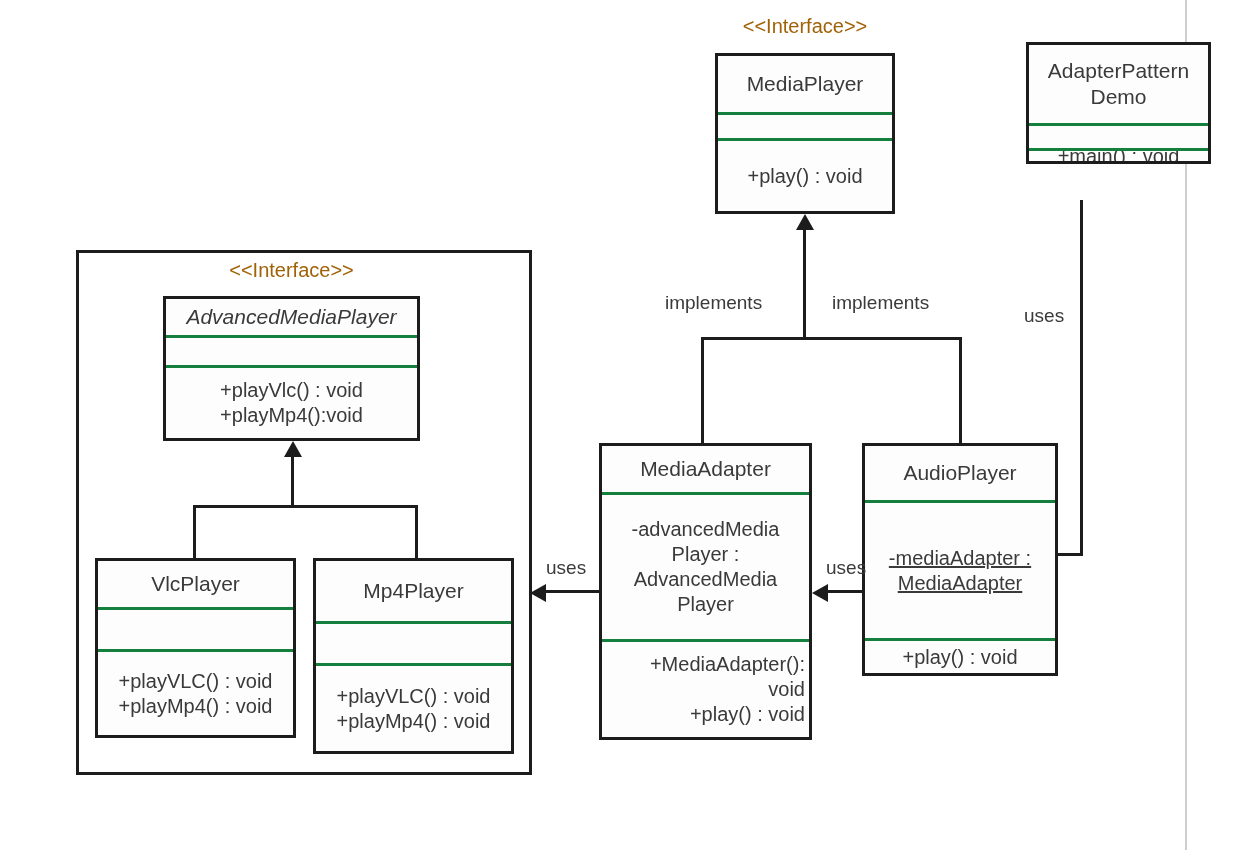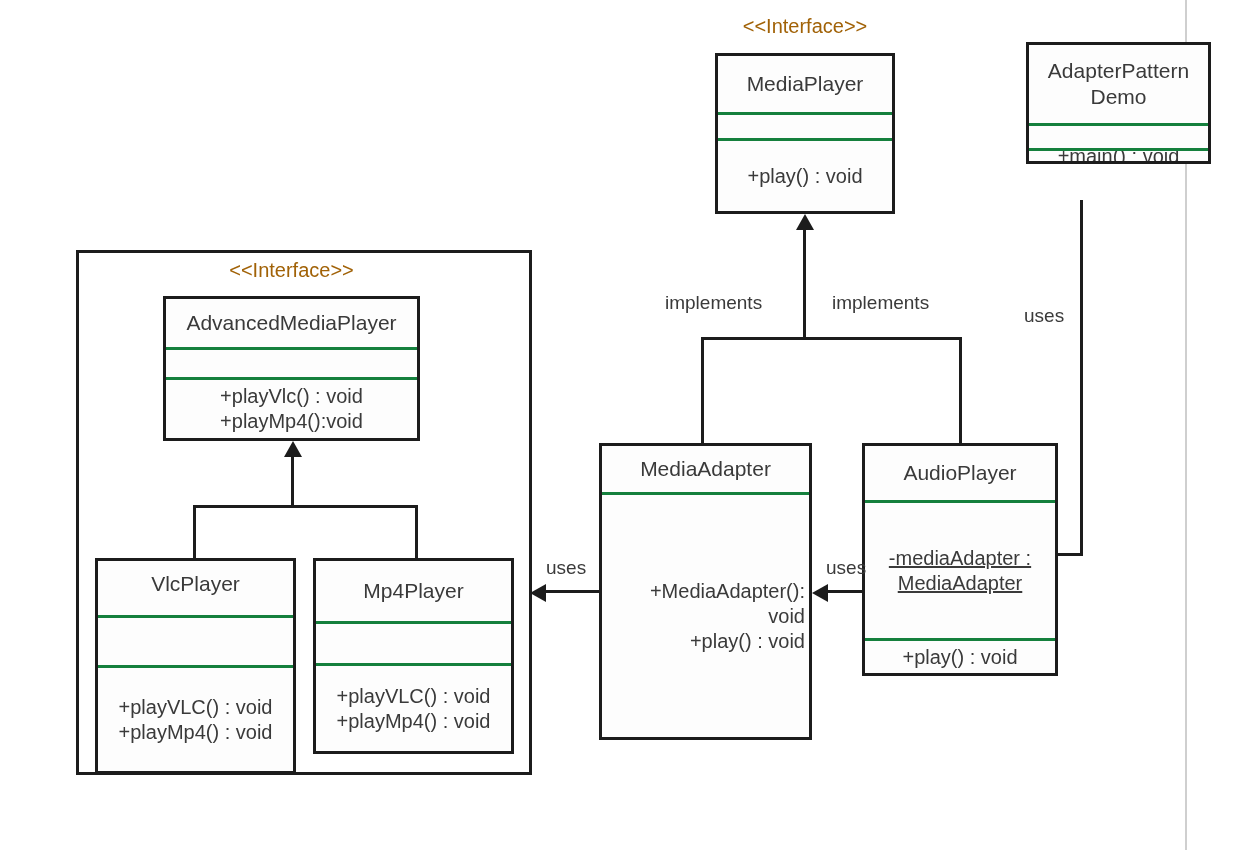--- a/index.html
+++ b/index.html
@@ -146,31 +146,31 @@
     </div>
     <div class="uml-compartment" style="height:25px;"></div>
     <div class="uml-compartment" style="flex:1;">
       <span class="uml-line">+main() : void</span>
     </div>
   </div>
 
   <div class="stereotype" style="left:163px; top:258px; width:257px;">&lt;&lt;Interface&gt;&gt;</div>
 
   <div class="uml-box" style="left:163px; top:296px; width:257px; height:145px;">
-    <div class="uml-compartment uml-name" style="height:48px;">
+    <div class="uml-compartment uml-name" style="height:36px;font-style:italic;">
       <span class="uml-line">AdvancedMediaPlayer</span>
     </div>
     <div class="uml-compartment" style="height:30px;"></div>
     <div class="uml-compartment" style="flex:1;">
       <span class="uml-line">+playVlc()  : void</span>
       <span class="uml-line">+playMp4():void</span>
     </div>
   </div>
 
-  <div class="uml-box" style="left:95px; top:558px; width:201px; height:216px;gap:8px;">
+  <div class="uml-box" style="left:95px; top:558px; width:201px; height:180px;">
     <div class="uml-compartment uml-name" style="height:46px;">
       <span class="uml-line">VlcPlayer</span>
     </div>
     <div class="uml-compartment" style="height:42px;"></div>
     <div class="uml-compartment" style="flex:1;">
       <span class="uml-line">+playVLC() : void</span>
       <span class="uml-line">+playMp4() : void</span>
     </div>
   </div>
 
@@ -181,20 +181,26 @@
     <div class="uml-compartment" style="height:42px;"></div>
     <div class="uml-compartment" style="flex:1;">
       <span class="uml-line">+playVLC() : void</span>
       <span class="uml-line">+playMp4() : void</span>
     </div>
   </div>
 
   <div class="uml-box" style="left:599px; top:443px; width:213px; height:297px;">
     <div class="uml-compartment uml-name" style="height:46px;">
       <span class="uml-line">MediaAdapter</span>
+    </div>
+    <div class="uml-compartment" style="height:147px;">
+      <span class="uml-line">-advancedMedia</span>
+      <span class="uml-line">Player :</span>
+      <span class="uml-line">AdvancedMedia</span>
+      <span class="uml-line">Player</span>
     </div>
     <div class="uml-compartment" style="flex:1;align-items:flex-end;">
       <span class="uml-line">+MediaAdapter():</span>
       <span class="uml-line">void</span>
       <span class="uml-line">+play() : void</span>
     </div>
   </div>
 
   <div class="uml-box" style="left:862px; top:443px; width:196px; height:233px;">
     <div class="uml-compartment uml-name" style="height:54px;">

